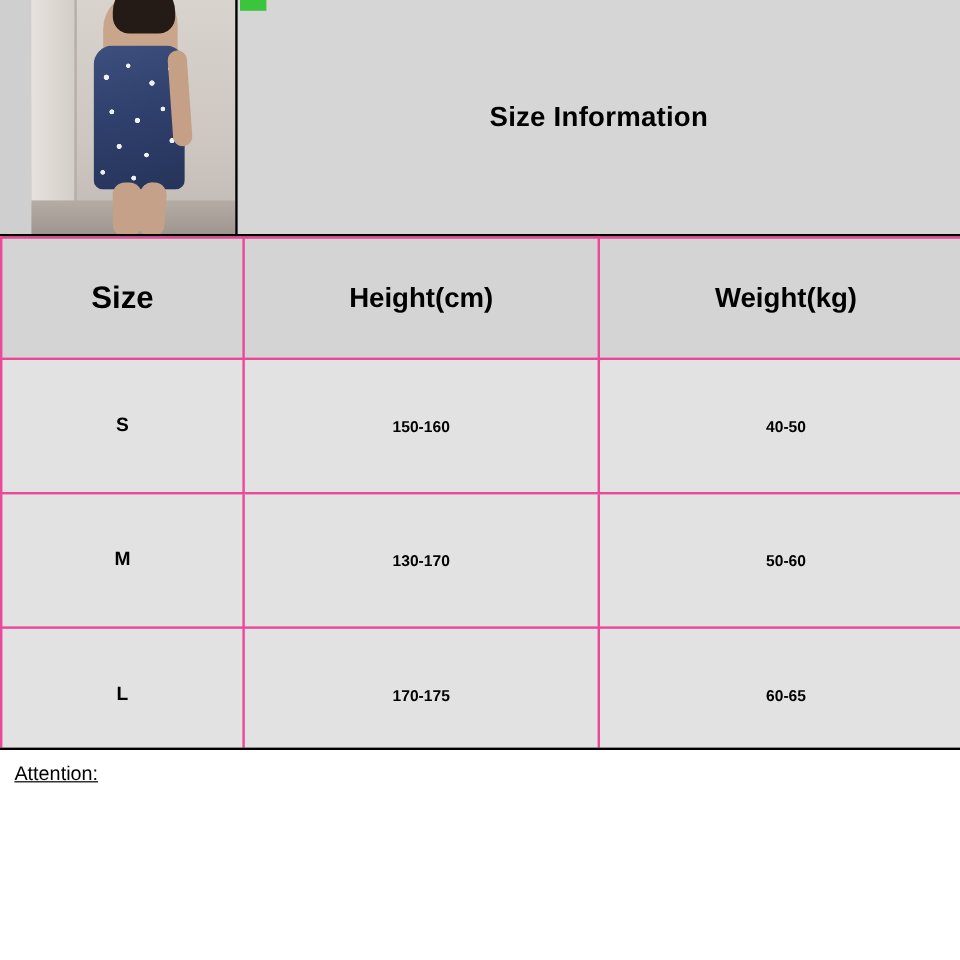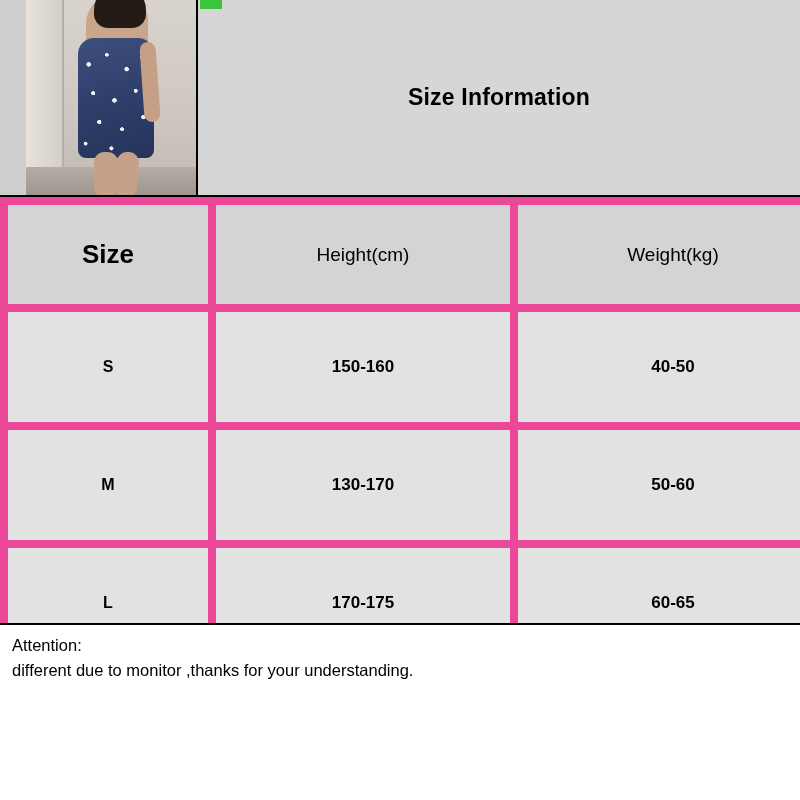--- a/index.html
+++ b/index.html
@@ -170,21 +170,21 @@
   
   .size-table {
     position: absolute;
     left: 0;
     top: 197px;
     width: 800px;
     border-collapse: collapse;
     table-layout: fixed;
   }
   .size-table td {
-    border: 8px solid #ec4899;
+    border: 2px solid #ec4899;
     text-align: center;
     vertical-align: middle;
     background: #dfdfdf;
   }
   .size-table tr.header-row td {
     height: 97px;
     background: #d4d4d4;
   }
   .size-table tr.data-row td {
     height: 108px;
@@ -192,43 +192,44 @@
   }
   .col-size { width: 198px; }
   .col-h { width: 292px; }
   .col-w { width: 308px; }
 
   .hdr-size {
     font-size: 26px;
     font-weight: bold;
   }
   .hdr-col {
-    font-size: 19px;
-    font-weight: normal;
+    font-size: 23px;
+    font-weight: bold;
   }
   .cell-size {
     font-size: 16px;
     font-weight: bold;
   }
   .cell-val {
-    font-size: 17px;
+    font-size: 13px;
     font-weight: bold;
   }
 
   
   .attention {
     position: absolute;
     left: 0;
     top: 623px;
     width: 800px;
     height: 177px;
     background: #ffffff;
     border-top: 2px solid #000;
     box-sizing: border-box;
     padding: 9px 10px 0 12px;
+    text-decoration: underline;
   }
   .attention p {
     margin: 0 0 2px 0;
     font-size: 16.5px;
     line-height: 1.42;
     color: #000;
   }
 </style>
 </head>
 <body>
@@ -280,16 +281,15 @@
       <tr class="data-row">
         <td class="col-size cell-size">L</td>
         <td class="col-h cell-val">170-175</td>
         <td class="col-w cell-val">60-65</td>
       </tr>
     </tbody>
   </table>
 
   <div class="attention">
     <p>Attention:</p>
-    <p>different due to monitor ,thanks for your understanding.</p>
   </div>
 
 </div>
 
 </body></html>

